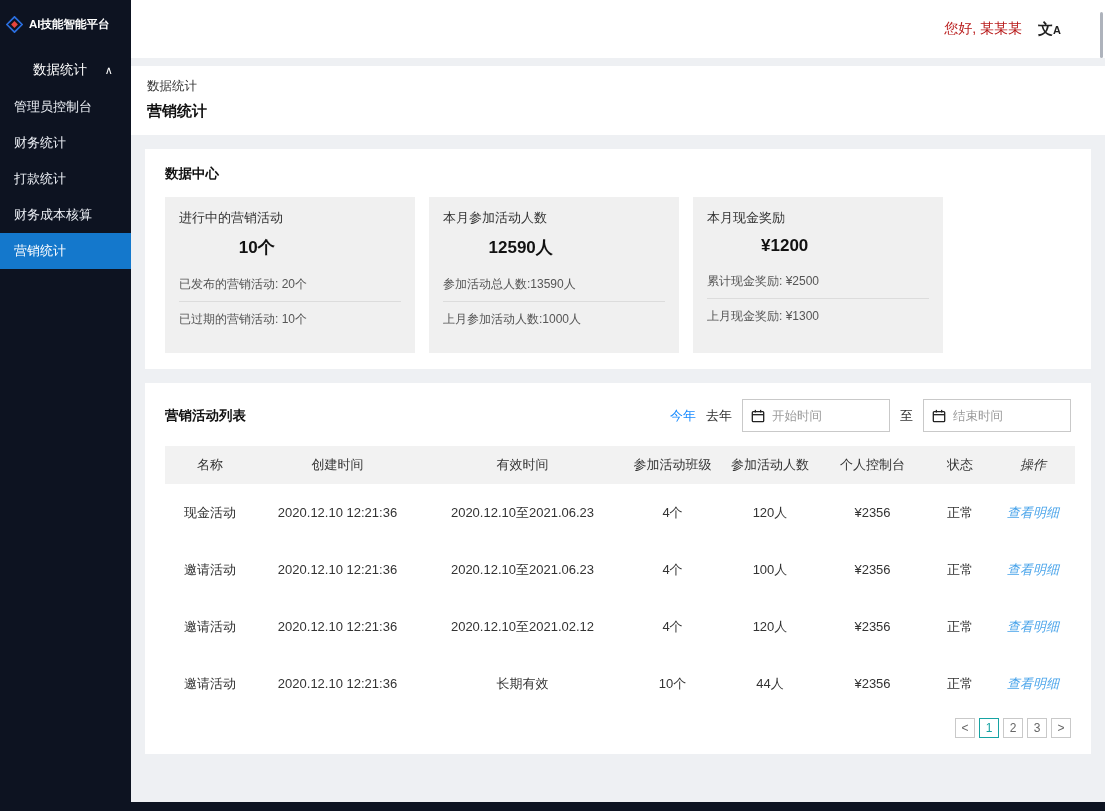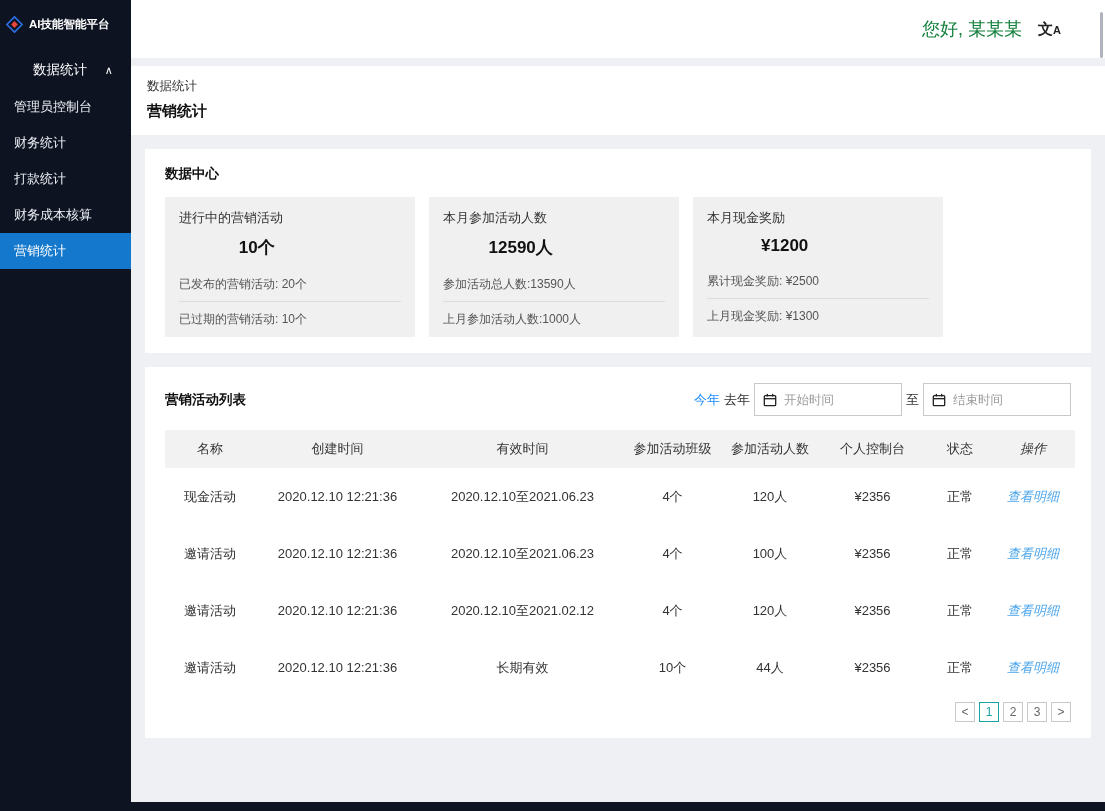--- a/index.html
+++ b/index.html
@@ -15,43 +15,43 @@
   .brand { display:flex; align-items:center; gap:6px; padding:16px 6px 14px 6px; }
   .brand-name { font-size:11.5px; font-weight:bold; color:#fff; white-space:nowrap; }
   .menu-section { padding:14px 14px 10px 14px; font-size:13.5px; color:#fff; cursor:pointer;margin-left:19px; }
   .menu-section .caret { margin-left:14px; font-size:11px; }
   .nav-item { padding:9px 0 9px 14px; font-size:13px; color:#eef1f7; cursor:pointer; white-space:nowrap; }
   .nav-item.active { background:#1478cc; color:#fff; }
 
   
   .main { flex:1; display:flex; flex-direction:column; background:#eef0f3; position:relative; overflow:hidden; }
   .topbar { height:58px; background:#fff; display:flex; align-items:center; justify-content:flex-end; gap:16px; padding-right:44px; flex-shrink:0; }
-  .greeting { font-size:18px; color:#15803d; }
+  .greeting { font-size:14px; color:#b91c1c; }
   .lang-icon { font-size:15px; font-weight:bold; color:#222; cursor:pointer; letter-spacing:0; }
   .lang-icon .small-a { font-size:11px; font-weight:bold; }
 
   .breadcrumb-card { background:#fff; margin-top:8px; padding:12px 16px 14px 16px; }
   .breadcrumb { font-size:12.5px; color:#333; }
   .page-title { font-size:15px; font-weight:bold; color:#111; margin-top:7px; }
 
   .card { background:#fff; margin:14px 14px 0 14px; padding:16px 20px; }
   .card-title { font-size:13.5px; font-weight:bold; color:#111; }
 
   
   .stat-row { display:flex; gap:14px; margin-top:14px; }
-  .stat-box { width:250px; height:140px; background:#f0f0f0; padding:12px 14px; }
+  .stat-box { width:250px; height:156px; background:#f0f0f0; padding:12px 14px; }
   .stat-title { font-size:13px; color:#333; }
   .stat-value { font-size:17px; font-weight:bold; color:#111; margin-top:9px; width:70%; text-align:center; }
   .stat-sub { font-size:12px; color:#555; padding:9px 0 8px 0; }
   .stat-sub.first { border-bottom:1px solid #dcdcdc; margin-top:8px; }
 
   
   .list-header { display:flex; align-items:center; }
   .list-header .card-title { flex:0 0 auto; }
-  .list-filters { margin-left:auto; display:flex; align-items:center; gap:4px; }
+  .list-filters { margin-left:auto; display:flex; align-items:center; gap:10px; }
   .filter-link { font-size:13px; cursor:pointer; }
   .filter-link.active { color:#1a8cff; }
   .filter-link.normal { color:#333; }
   .date-box { width:148px; height:33px; border:1px solid #c9c9c9; background:#fff; display:flex; align-items:center; gap:7px; padding:0 8px; }
   .date-box input { border:none; outline:none; width:100%; font-size:12.5px; color:#555; font-family:inherit; background:transparent; }
   .date-box input::placeholder { color:#9a9a9a; }
   .to-label { font-size:13px; color:#333; }
 
   table { border-collapse:collapse; table-layout:fixed; width:910px; margin-top:14px; }
   thead tr { background:#f2f2f2; height:38px; }

